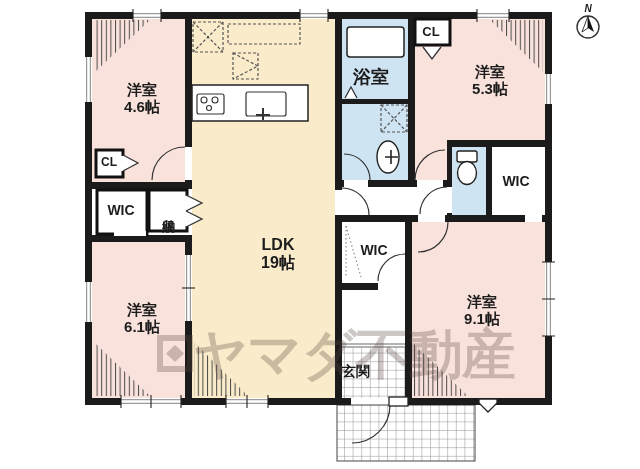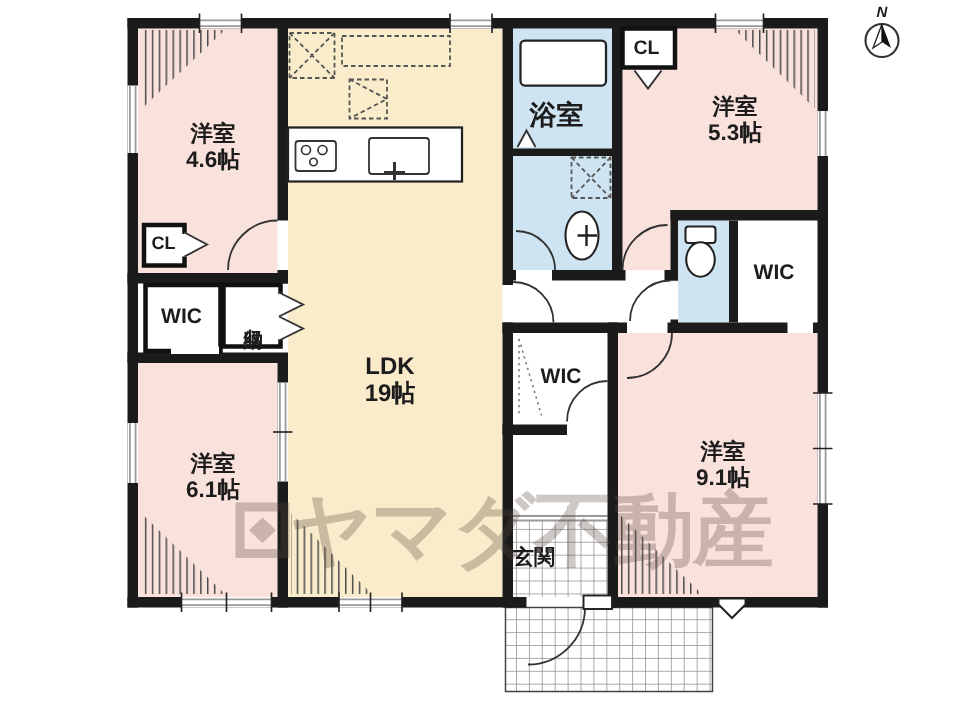--- a/index.html
+++ b/index.html
@@ -223,21 +223,21 @@
       <div>5.3帖</div>
 </div>
 <div class="lbl" style="left:142px;top:319px;font-size:15px;">
   <div>洋室</div>
       <div>6.1帖</div>
 </div>
 <div class="lbl" style="left:482px;top:311px;font-size:15px;">
   <div>洋室</div>
       <div>9.1帖</div>
 </div>
-<div class="lbl" style="left:260px;top:254px;font-size:16px;">
+<div class="lbl" style="left:278px;top:254px;font-size:16px;">
   <div>LDK</div>
       <div>19帖</div>
 </div>
 <div class="lbl" style="left:371px;top:77px;font-size:18px;">
   <div>浴室</div>
 </div>
 <div class="lbl" style="left:356px;top:372px;font-size:14px;">
   <div>玄関</div>
 </div>
 <div class="lbl" style="left:109px;top:163px;font-size:12px;">

